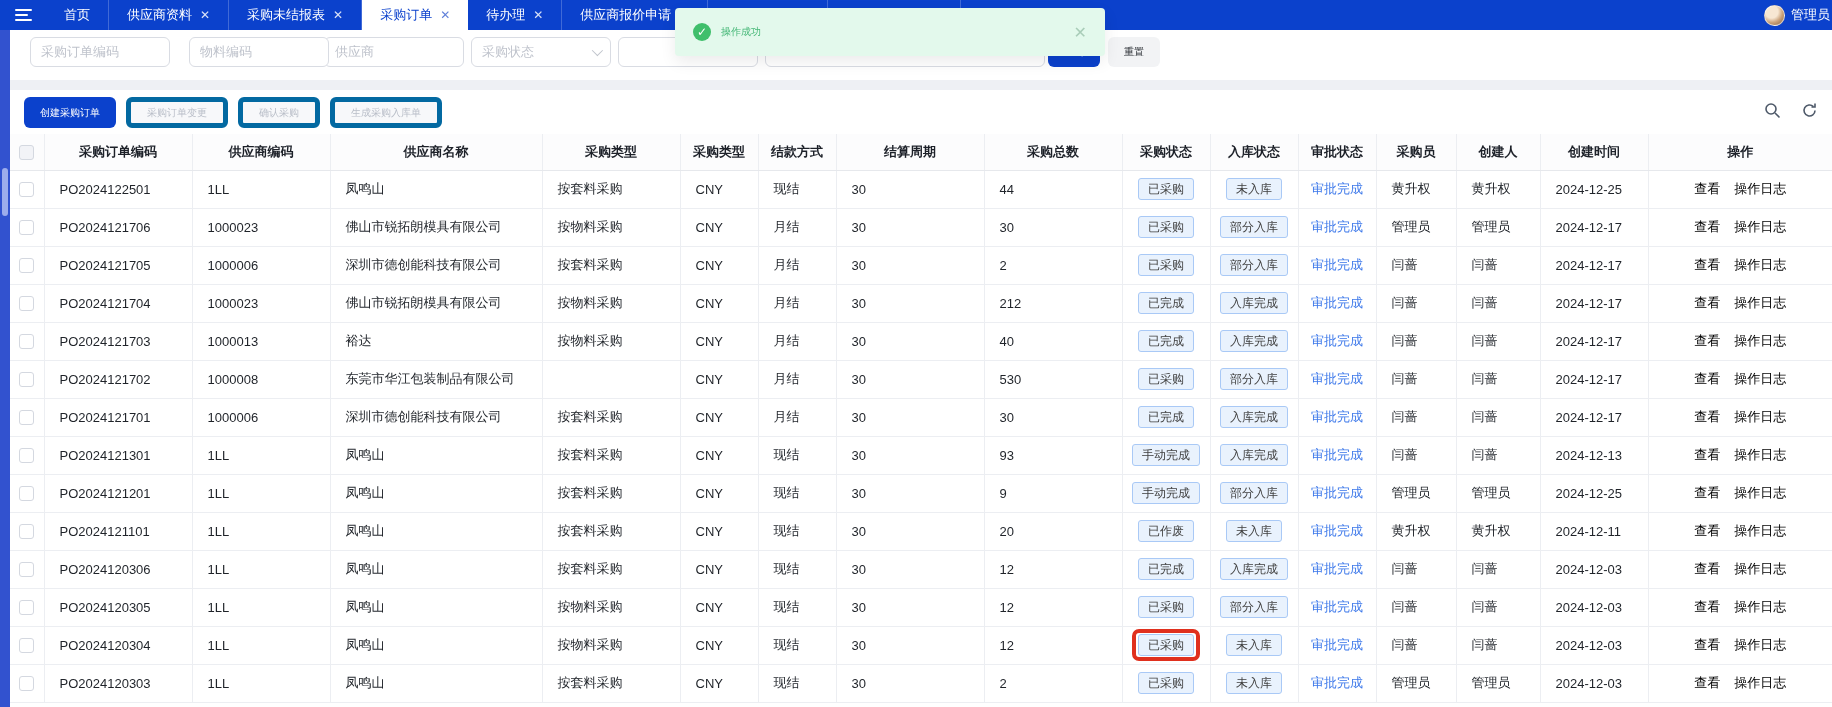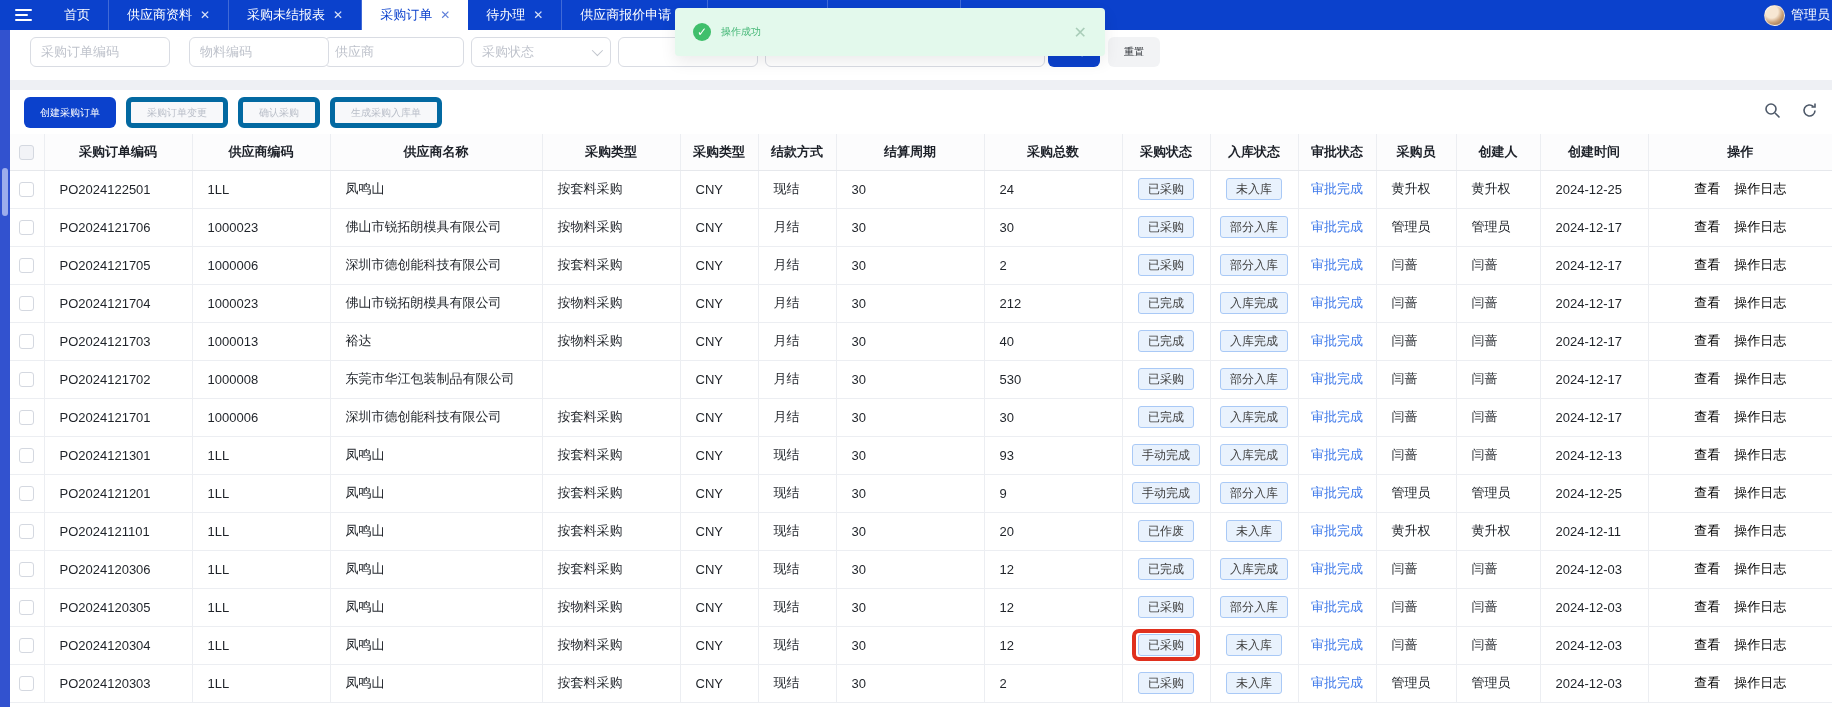--- a/index.html
+++ b/index.html
@@ -206,21 +206,21 @@
       <tbody id="tbody">
           <tr>
             <td class="c"><input type="checkbox" style=""></td>
             <td>PO2024122501</td>
             <td>1LL</td>
             <td>凤鸣山</td>
             <td>按套料采购</td>
             <td>CNY</td>
             <td>现结</td>
             <td>30</td>
-            <td>24</td>
+            <td>44</td>
             <td class="c"><span class="badge">已采购</span></td>
             <td class="c"><span class="badge">未入库</span></td>
             <td class="c bluetext">审批完成</td>
             <td>黄升权</td>
             <td>黄升权</td>
             <td>2024-12-25</td>
             <td class="c"><a class="op">查看</a><a class="op">操作日志</a></td>
           </tr>
           <tr>
             <td class="c"><input type="checkbox" style=""></td>

